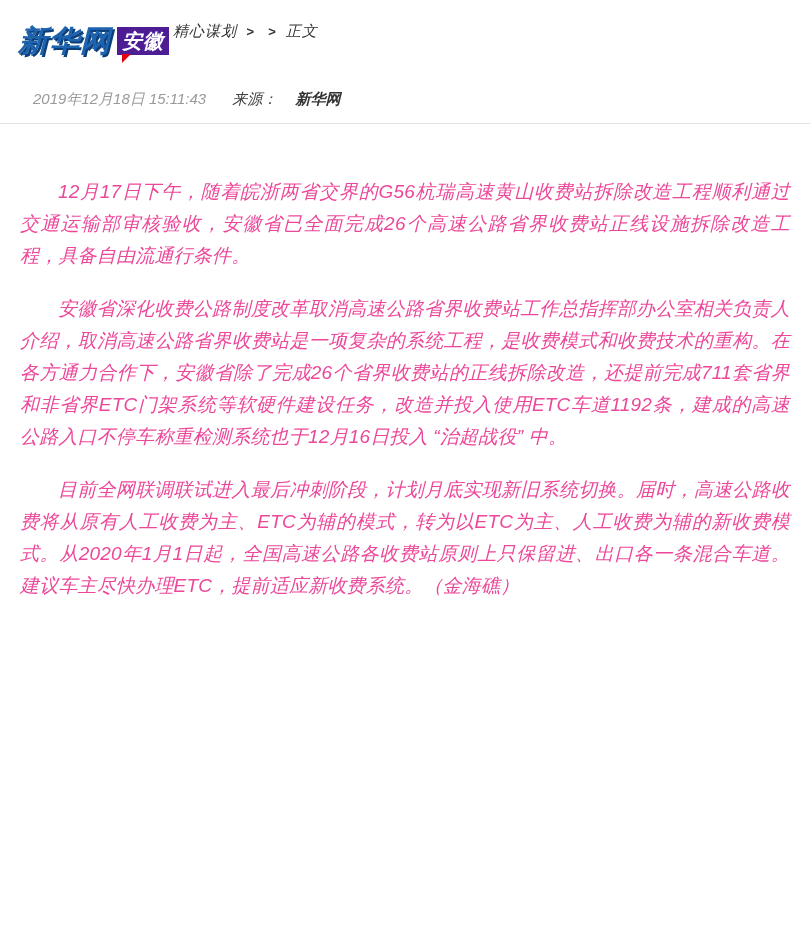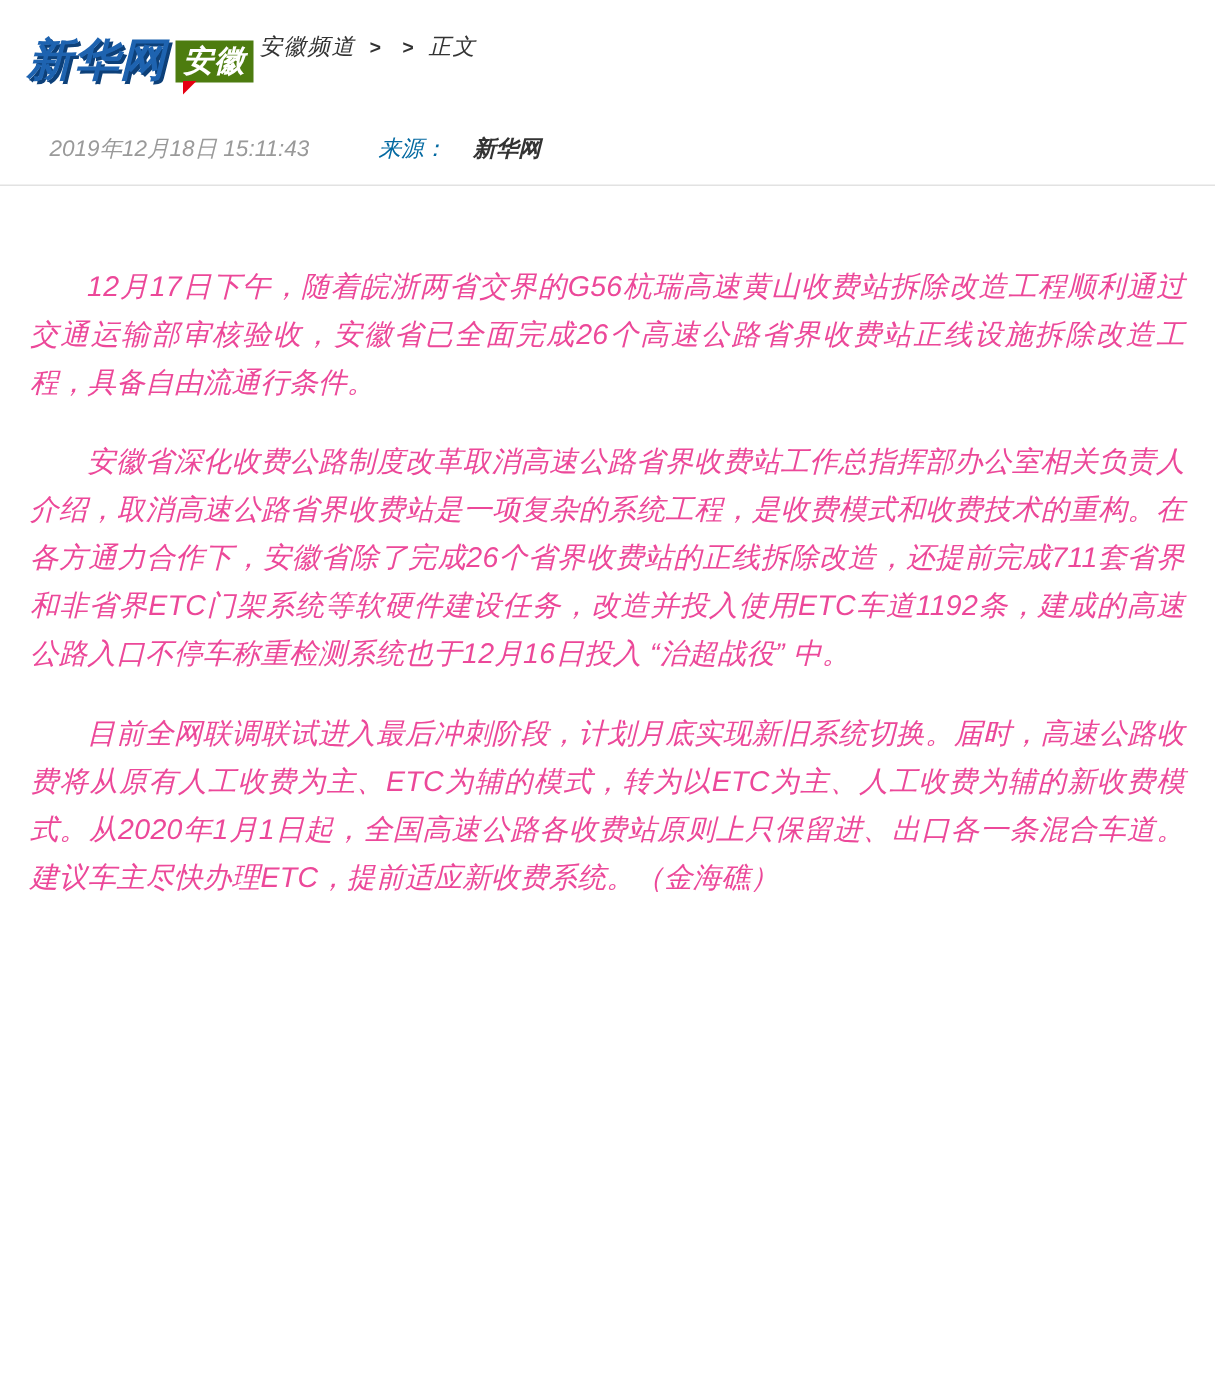--- a/index.html
+++ b/index.html
@@ -30,21 +30,21 @@
     font-size: 30px;
     font-weight: 900;
     letter-spacing: 1px;
     color: #1e63b0;
     text-shadow: 2px 2px 0 #0d4079;
     line-height: 1;
   }
   .logo-badge {
     position: relative;
     margin-left: 6px;
-    background: #4d7c0f;
+    background: #4c1d95;
     color: #ffffff;
     font-size: 20px;
     font-weight: 700;
     line-height: 1;
     padding: 4px 5px 4px 5px;
     letter-spacing: 1px;
   }
   .logo-badge-tail {
     position: absolute;
     left: 5px;
@@ -87,21 +87,21 @@
     letter-spacing: 0.5px;
   }
 
   .article-meta {
     margin-top: 24px;
     padding-left: 13px;
     font-size: 15px;
     color: #9a9a9a;
   }
   .article-meta .datetime { color: #9a9a9a; }
-  .article-meta .source-label { margin-left: 42px; color: #0369a1; }
+  .article-meta .source-label { margin-left: 22px; color: #404040; }
   .article-meta .source-value {
     margin-left: 14px;
     color: #333333;
     font-weight: 700;
     text-decoration: none;
   }
 
   .divider {
     border: none;
     border-top: 1px solid #e2e2e2;
@@ -128,21 +128,21 @@
 
 <header class="site-header">
   <div class="logo">
     <span class="logo-text">新华网</span>
     <span class="logo-badge">
       <span>安徽</span>
       <span class="logo-badge-tail"></span>
     </span>
   </div>
   <nav class="breadcrumb">
-    <a>安徽频道</a>
+    <a>精心谋划</a>
     <span class="sep">&gt;</span>
     <span class="sep">&gt;</span>
     <span>正文</span>
   </nav>
 </header>
 
 <main class="container">
 
   <div class="article-meta">
     <span class="datetime">2019年12月18日 15:11:43</span>

